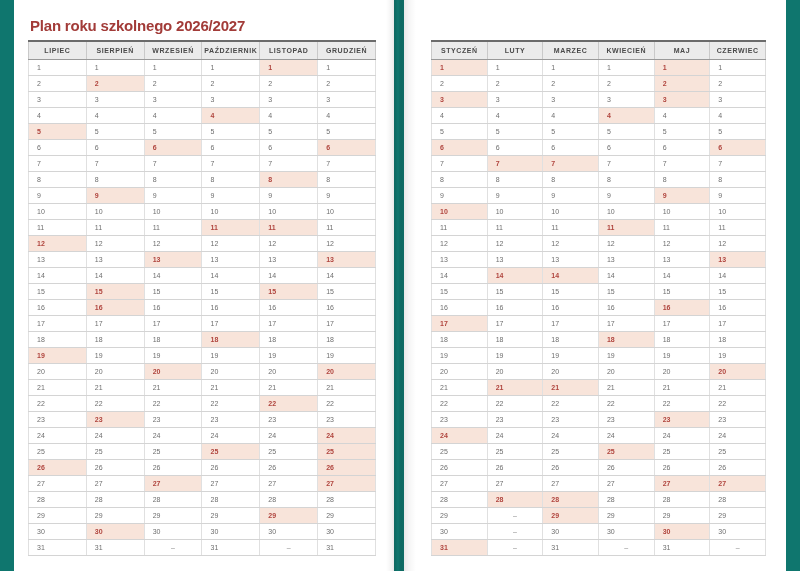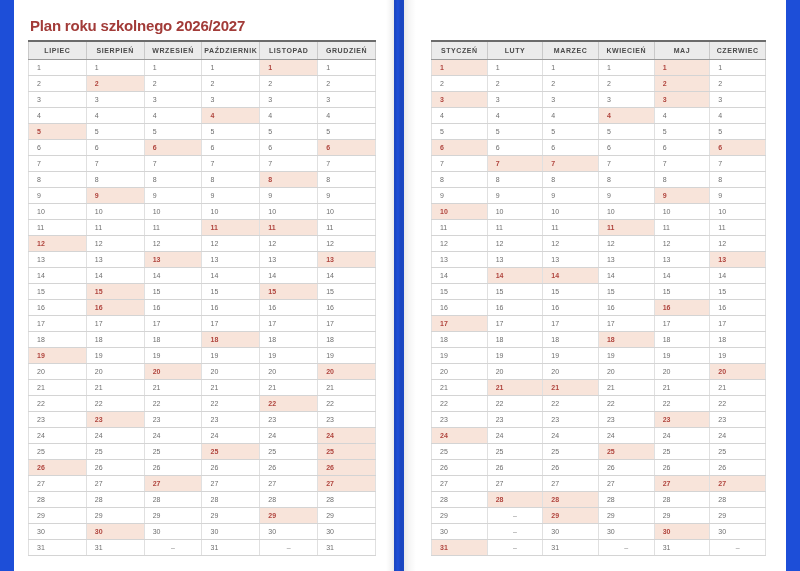--- a/index.html
+++ b/index.html
@@ -5,21 +5,21 @@
   html, body {
     margin: 0;
     padding: 0;
     background: #ffffff;
     font-family: "Liberation Sans", sans-serif;
   }
   #spread {
     position: relative;
     width: 800px;
     height: 571px;
-    background: #1d4ed8;
+    background: #0f766e;
     overflow: hidden;
   }
   .page { position: absolute; top: 0; height: 571px; background: #ffffff; }
   #left-page  { left: 14px;  width: 380px; }
   #right-page { left: 404px; width: 382px; }
 
   
   #gutter {
     position: absolute;
     top: 0; left: 386px;

